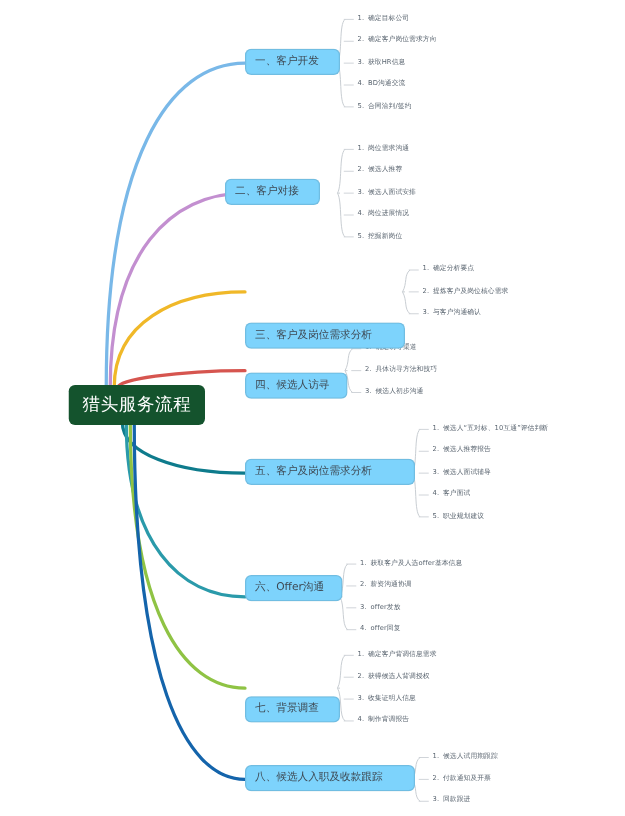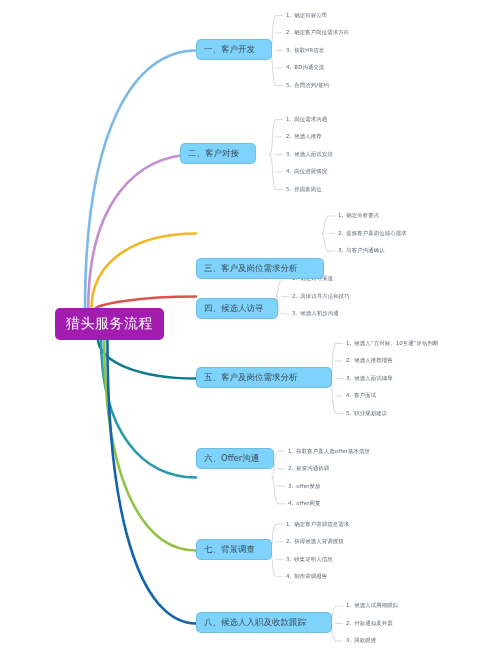--- a/index.html
+++ b/index.html
@@ -120,21 +120,21 @@
       <path d="M 276 524.25 C 271 528.25, 274 543.5, 270 550.5 C 274 557.5, 271 572.75, 276 576.75" fill="none" stroke="#c9ced3" stroke-width="0.8"></path>
       <path d="M 272 550.5 L 270 550.5" stroke="#c9ced3" stroke-width="0.8" fill="none"></path>
       <path d="M 107.4 337.5 C 107.4 539.5, 147.27 623.5, 196 623.5" fill="none" stroke="#1464ab" stroke-width="2.6" stroke-linecap="round"></path>
       <path d="M 335 606 L 343 606" stroke="#c9ced3" stroke-width="0.7" fill="none"></path>
       <path d="M 335 623.5 L 343 623.5" stroke="#c9ced3" stroke-width="0.7" fill="none"></path>
       <path d="M 335 641 L 343 641" stroke="#c9ced3" stroke-width="0.7" fill="none"></path>
       <path d="M 336 606 C 331 610, 334 616.5, 330 623.5 C 334 630.5, 331 637, 336 641" fill="none" stroke="#c9ced3" stroke-width="0.8"></path>
       <path d="M 332 623.5 L 330 623.5" stroke="#c9ced3" stroke-width="0.8" fill="none"></path>
     </svg>
 
-  <div class="root-node" style="left: 55px; top: 308px; background: #a21caf; color: rgb(255, 255, 255);">猎头服务流程</div>
+  <div class="root-node" style="left: 55px; top: 308px; background: #14532d; color: rgb(255, 255, 255);">猎头服务流程</div>
 
   <div id="branch-layer">
       <div class="branch-node" style="left: 196px; top: 39px; min-width: 76px; border-color: rgba(0, 0, 0, 0.1);"><span>一、客户开发</span></div>
       <div class="sub-list" style="left: 286px; top: 6.75px;">
         <div class="sub-item">
           <span class="num">1.</span>
           <span>确定目标公司</span>
         </div>
         <div class="sub-item">
           <span class="num">2.</span>
@@ -222,40 +222,40 @@
         </div>
         <div class="sub-item">
           <span class="num">4.</span>
           <span>客户面试</span>
         </div>
         <div class="sub-item">
           <span class="num">5.</span>
           <span>职业规划建议</span>
         </div>
       </div>
-      <div class="branch-node" style="left: 196px; top: 448px; min-width: 78px; border-color: rgba(0, 0, 0, 0.1);"><span>六、Offer沟通</span></div>
+      <div class="branch-node" style="left: 196px; top: 460px; min-width: 78px; border-color: rgba(0, 0, 0, 0.1);"><span>六、Offer沟通</span></div>
       <div class="sub-list" style="left: 288px; top: 442.5px;">
         <div class="sub-item">
           <span class="num">1.</span>
           <span>获取客户及人选offer基本信息</span>
         </div>
         <div class="sub-item">
           <span class="num">2.</span>
           <span>薪资沟通协调</span>
         </div>
         <div class="sub-item">
           <span class="num">3.</span>
           <span>offer发放</span>
         </div>
         <div class="sub-item">
           <span class="num">4.</span>
           <span>offer回复</span>
         </div>
       </div>
-      <div class="branch-node" style="left: 196px; top: 539px; min-width: 76px; border-color: rgba(0, 0, 0, 0.1);"><span>七、背景调查</span></div>
+      <div class="branch-node" style="left: 196px; top: 557px; min-width: 76px; border-color: rgba(0, 0, 0, 0.1);"><span>七、背景调查</span></div>
       <div class="sub-list" style="left: 286px; top: 515.5px;">
         <div class="sub-item">
           <span class="num">1.</span>
           <span>确定客户背调信息需求</span>
         </div>
         <div class="sub-item">
           <span class="num">2.</span>
           <span>获得候选人背调授权</span>
         </div>
         <div class="sub-item">

